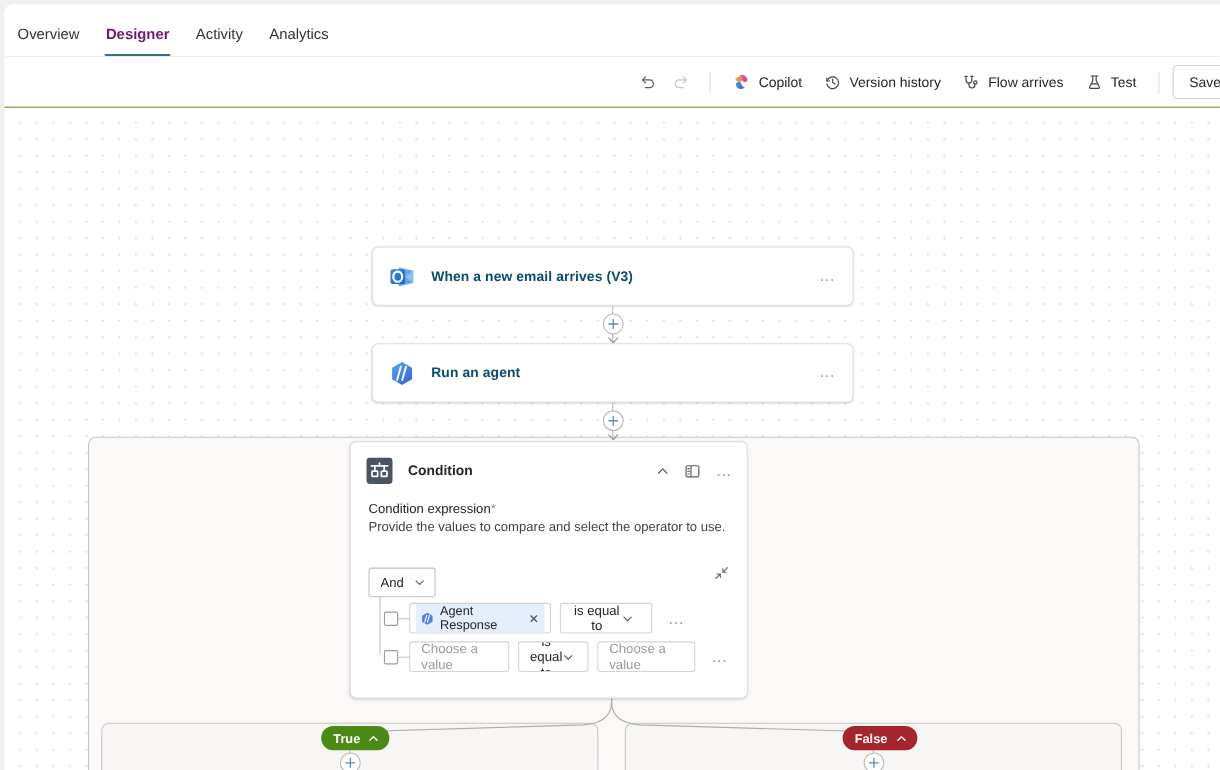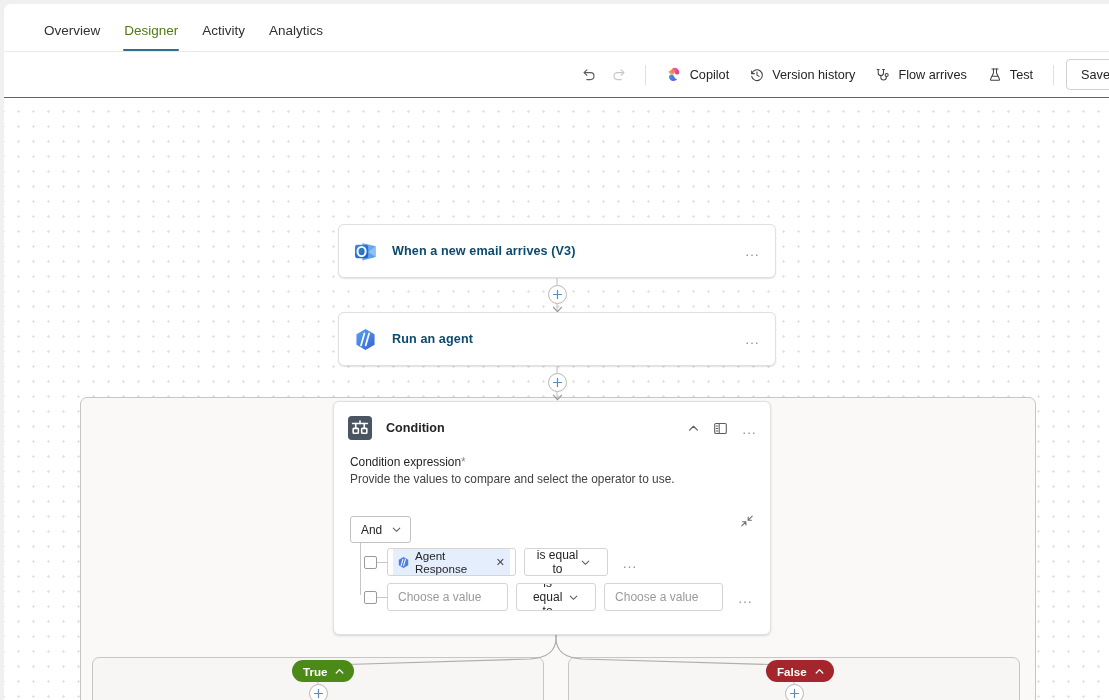--- a/index.html
+++ b/index.html
@@ -16,31 +16,31 @@
     background: #ffffff;
     border-top-left-radius: 8px;
     overflow: hidden;
   }
 
   
   .tabstrip {
     position: relative; height: 48px;
     background: #ffffff;
     border-bottom: 1px solid #ebeaea;
-    padding-left: 28px;
+    padding-left: 0;
     display: flex; align-items: flex-end;
   }
   .tab {
     position: relative;
     padding: 0 12px 12px 12px;
     font-size: 13.5px; color: #33312f;
     line-height: 16px; cursor: pointer;
     white-space: nowrap;
   }
-  .tab.active { font-weight: 400; color: #4d7c0f; }
+  .tab.active { font-weight: 700; color: #701a75; }
   .tab.active::after {
     content: ""; position: absolute;
     left: 11px; right: 11px; bottom: 0; height: 2.5px;
     background: #31708c; border-radius: 2px;
   }
 
   
   .cmdbar {
     position: relative; height: 46px;
     background: #ffffff;
@@ -404,21 +404,21 @@
       <div class="plusbtn" style="left:9.5px; top:7px;">
         <svg viewBox="0 0 12 12" stroke="#5b8fb9" stroke-width="1.35" stroke-linecap="round">
             <path d="M6 1.6 V10.4 M1.6 6 H10.4"></path>
           </svg>
       </div>
       <svg class="arrowhead" style="left:14px; top:28px;" width="11" height="7" viewBox="0 0 11 7">
           <path d="M1.2 1 L5.5 5.6 L9.8 1" fill="none" stroke="#9a9a9a" stroke-width="1.1"></path>
         </svg>
     </div>
 
-    <div class="condcard" style="left:329px; top:303px; width:438px; height:234px;">
+    <div class="condcard" style="left:314px; top:303px; width:362px; height:234px;">
 
       <div class="condhdr">
         <span>
           <svg width="24" height="24" viewBox="0 0 26 26">
             <rect x="0" y="0" width="26" height="26" rx="4" fill="#4a5561"></rect>
             <path d="M5 8.2 H21" stroke="#ffffff" stroke-width="1.7" stroke-linecap="round"></path>
             <path d="M13 5.4 V8.2" stroke="#ffffff" stroke-width="1.7" stroke-linecap="round"></path>
             <path d="M8.4 8.2 V13.2 M17.6 8.2 V13.2" stroke="#ffffff" stroke-width="1.7" stroke-linecap="round"></path>
             <rect x="5.6" y="13.4" width="5.6" height="5.2" rx="0.8" fill="none" stroke="#ffffff" stroke-width="1.7"></rect>
             <rect x="14.8" y="13.4" width="5.6" height="5.2" rx="0.8" fill="none" stroke="#ffffff" stroke-width="1.7"></rect>

